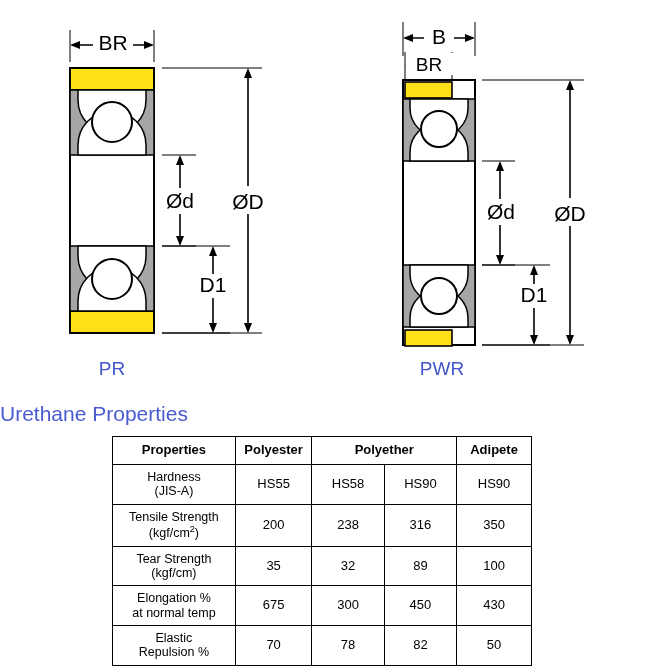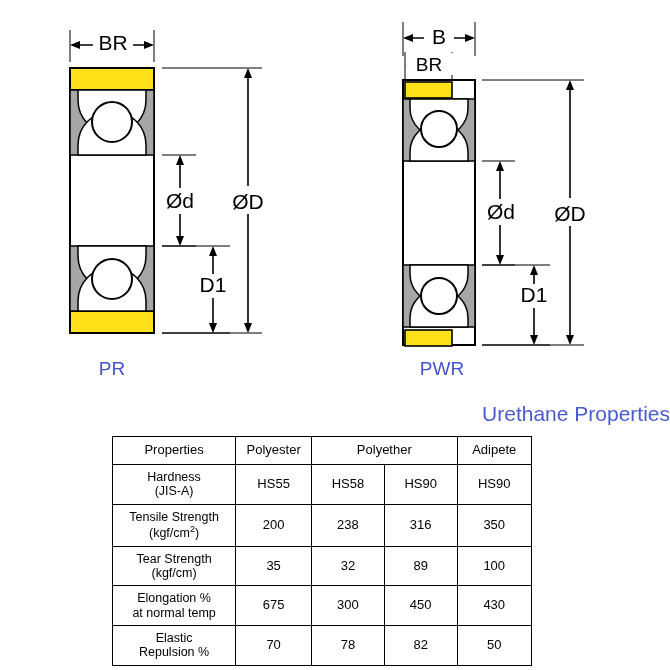--- a/index.html
+++ b/index.html
@@ -39,21 +39,21 @@
   .name-lbl {
     font-family: "Liberation Sans", sans-serif;
     font-size: 19px;
     fill: #4455cc;
   }
   .props-title {
     position: absolute;
     top: 402px;
     left: 0;
     width: 670px;
-    text-align: right;
+    text-align: left;
     color: #4a5bd0;
     font-size: 21px;
     font-family: "Liberation Sans", sans-serif;
   }
   .table-wrap {
     position: absolute;
     left: 112px;
     top: 436px;
     width: 420px;
   }
@@ -66,21 +66,21 @@
   }
   table.props td, table.props th {
     border: 1px solid #000000;
     text-align: center;
     vertical-align: middle;
     padding: 4px 2px;
     font-weight: normal;
     line-height: 1.15;
   }
   table.props tr.head td {
-    font-weight: normal;
+    font-weight: bold;
     font-size: 13px;
     padding: 6px 2px;
   }
   table.props td.rowhdr {
     width: 124px;
     font-size: 12.5px;
     padding: 5px 4px;
   }
   table.props td.val {
     width: 74px;

